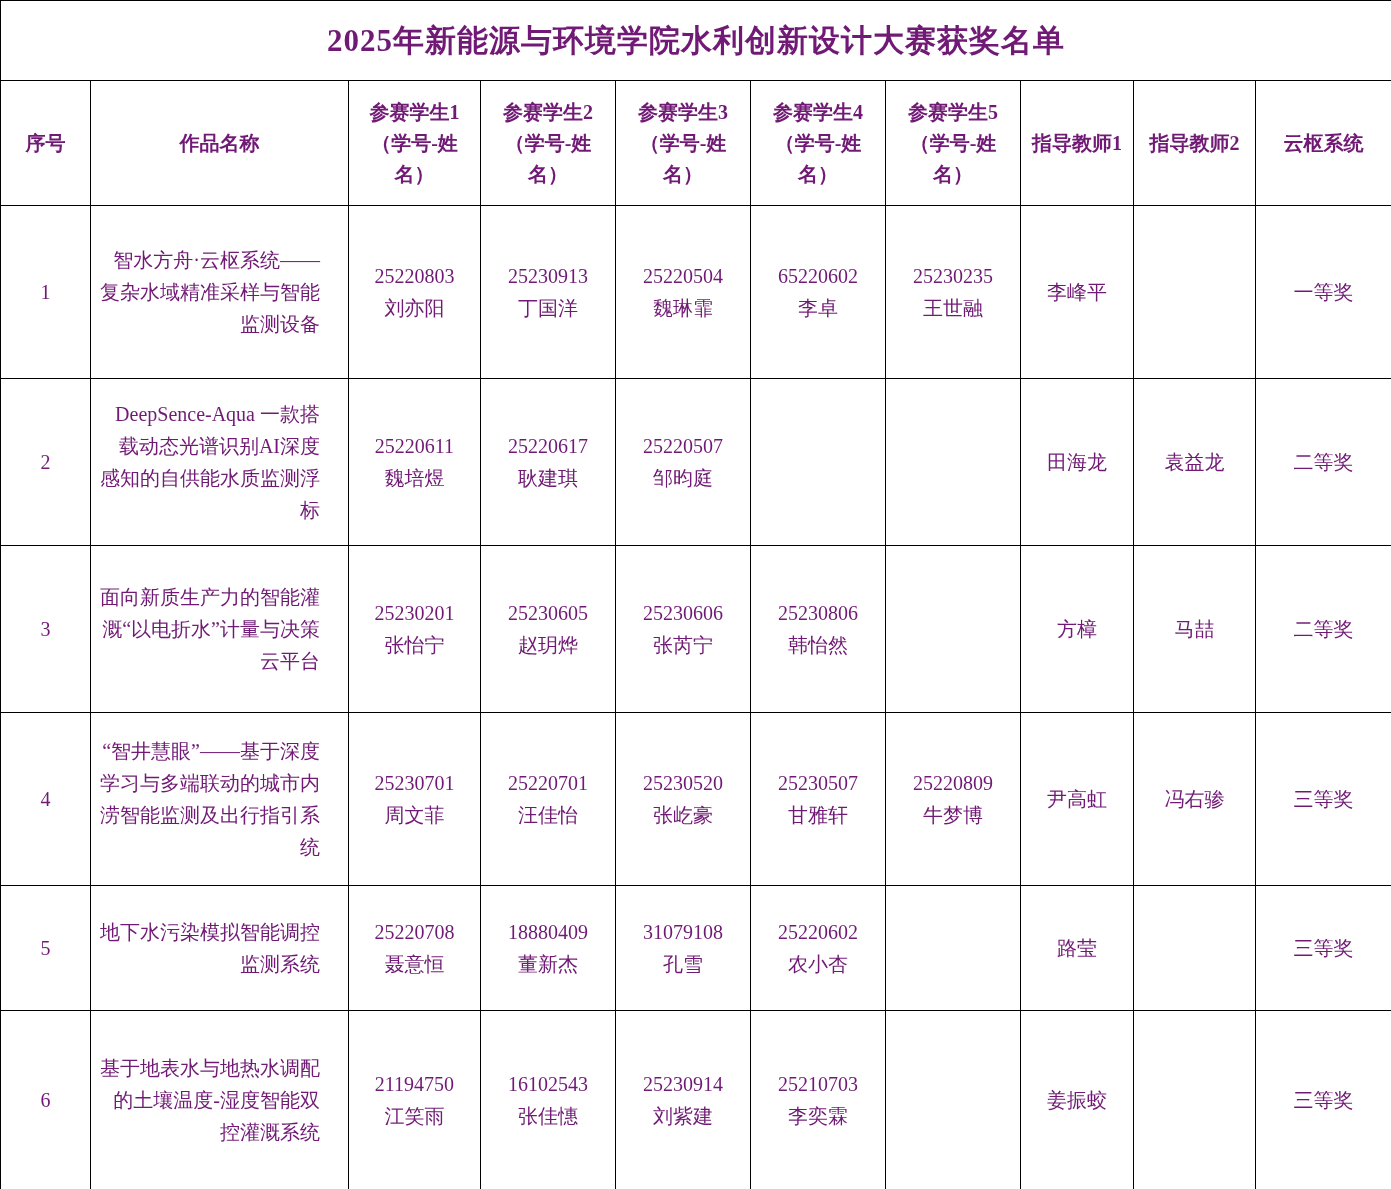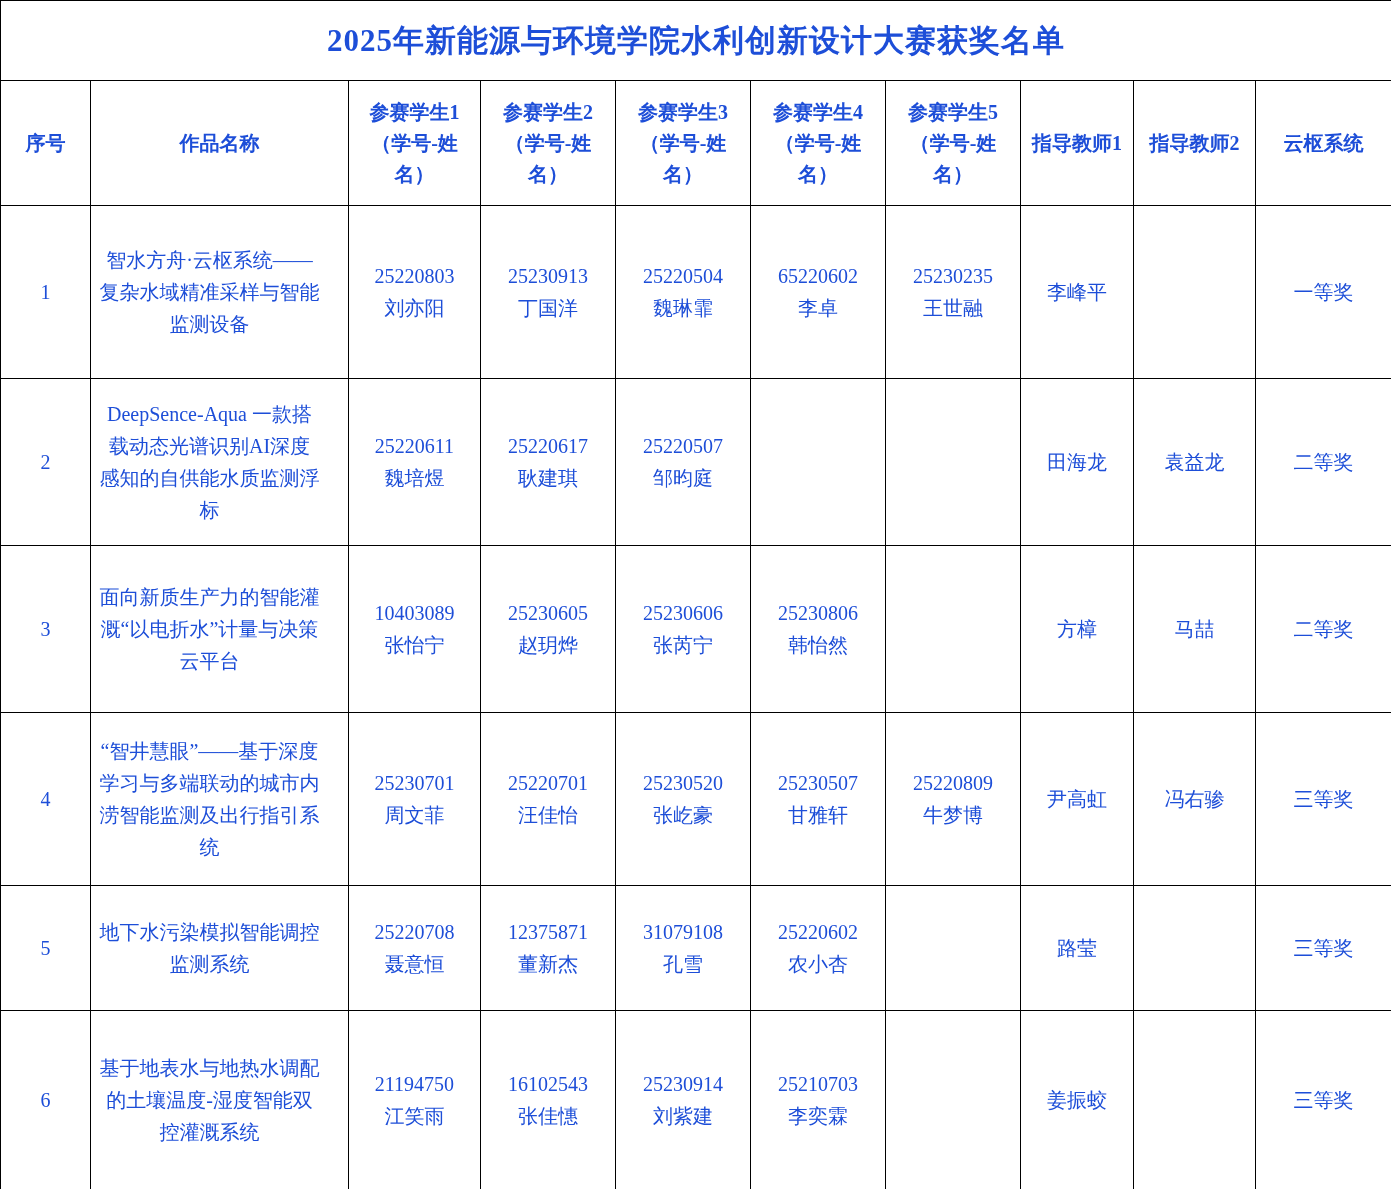--- a/index.html
+++ b/index.html
@@ -1,17 +1,17 @@
 <!DOCTYPE html>
 <html><head>
 <meta charset="utf-8">
 <style>
   html,body{margin:0;padding:0;background:#ffffff;}
   .page{
-    width:1391px;height:1189px;background:#ffffff;color:#1d4ed8;
+    width:1391px;height:1189px;background:#ffffff;color:#701a75;
     font-family:"Liberation Serif","DejaVu Serif",serif;
     box-sizing:border-box;overflow:hidden;
   }
   table.awards{
     border-collapse:collapse;table-layout:fixed;
     width:1391px;height:1189px;
   }
   td,th{
     border:1px solid #000;
     padding:2px 6px;
@@ -22,21 +22,21 @@
   .title-cell{
     font-size:31px;font-weight:bold;text-align:center;
     letter-spacing:1px;
   }
   th{
     font-size:20px;font-weight:bold;text-align:center;
     line-height:1.55;word-break:break-all;
   }
   td.c-no{font-size:20px;text-align:center;}
   td.c-work{
-    font-size:20px;text-align:center;line-height:1.6;
+    font-size:20px;text-align:right;line-height:1.6;
     padding:4px 28px 4px 8px;
   }
   td.c-mid{
     font-size:20px;text-align:center;line-height:1.6;
     white-space:pre-line;
   }
 </style>
 </head>
 <body>
 
@@ -103,21 +103,21 @@
       <td class="c-mid"></td>
       <td class="c-mid"></td>
       <td class="c-mid">田海龙</td>
       <td class="c-mid">袁益龙</td>
       <td class="c-mid">二等奖</td>
     </tr>
 
     <tr style="height:167px">
       <td class="c-no">3</td>
       <td class="c-work">面向新质生产力的智能灌溉“以电折水”计量与决策云平台</td>
-      <td class="c-mid">10403089
+      <td class="c-mid">25230201
 张怡宁</td>
       <td class="c-mid">25230605
 赵玥烨</td>
       <td class="c-mid">25230606
 张芮宁</td>
       <td class="c-mid">25230806
 韩怡然</td>
       <td class="c-mid"></td>
       <td class="c-mid">方樟</td>
       <td class="c-mid">马喆</td>
@@ -140,21 +140,21 @@
       <td class="c-mid">尹高虹</td>
       <td class="c-mid">冯右骖</td>
       <td class="c-mid">三等奖</td>
     </tr>
 
     <tr style="height:125px">
       <td class="c-no">5</td>
       <td class="c-work">地下水污染模拟智能调控监测系统</td>
       <td class="c-mid">25220708
 聂意恒</td>
-      <td class="c-mid">12375871
+      <td class="c-mid">18880409
 董新杰</td>
       <td class="c-mid">31079108
 孔雪</td>
       <td class="c-mid">25220602
 农小杏</td>
       <td class="c-mid"></td>
       <td class="c-mid">路莹</td>
       <td class="c-mid"></td>
       <td class="c-mid">三等奖</td>
     </tr>

